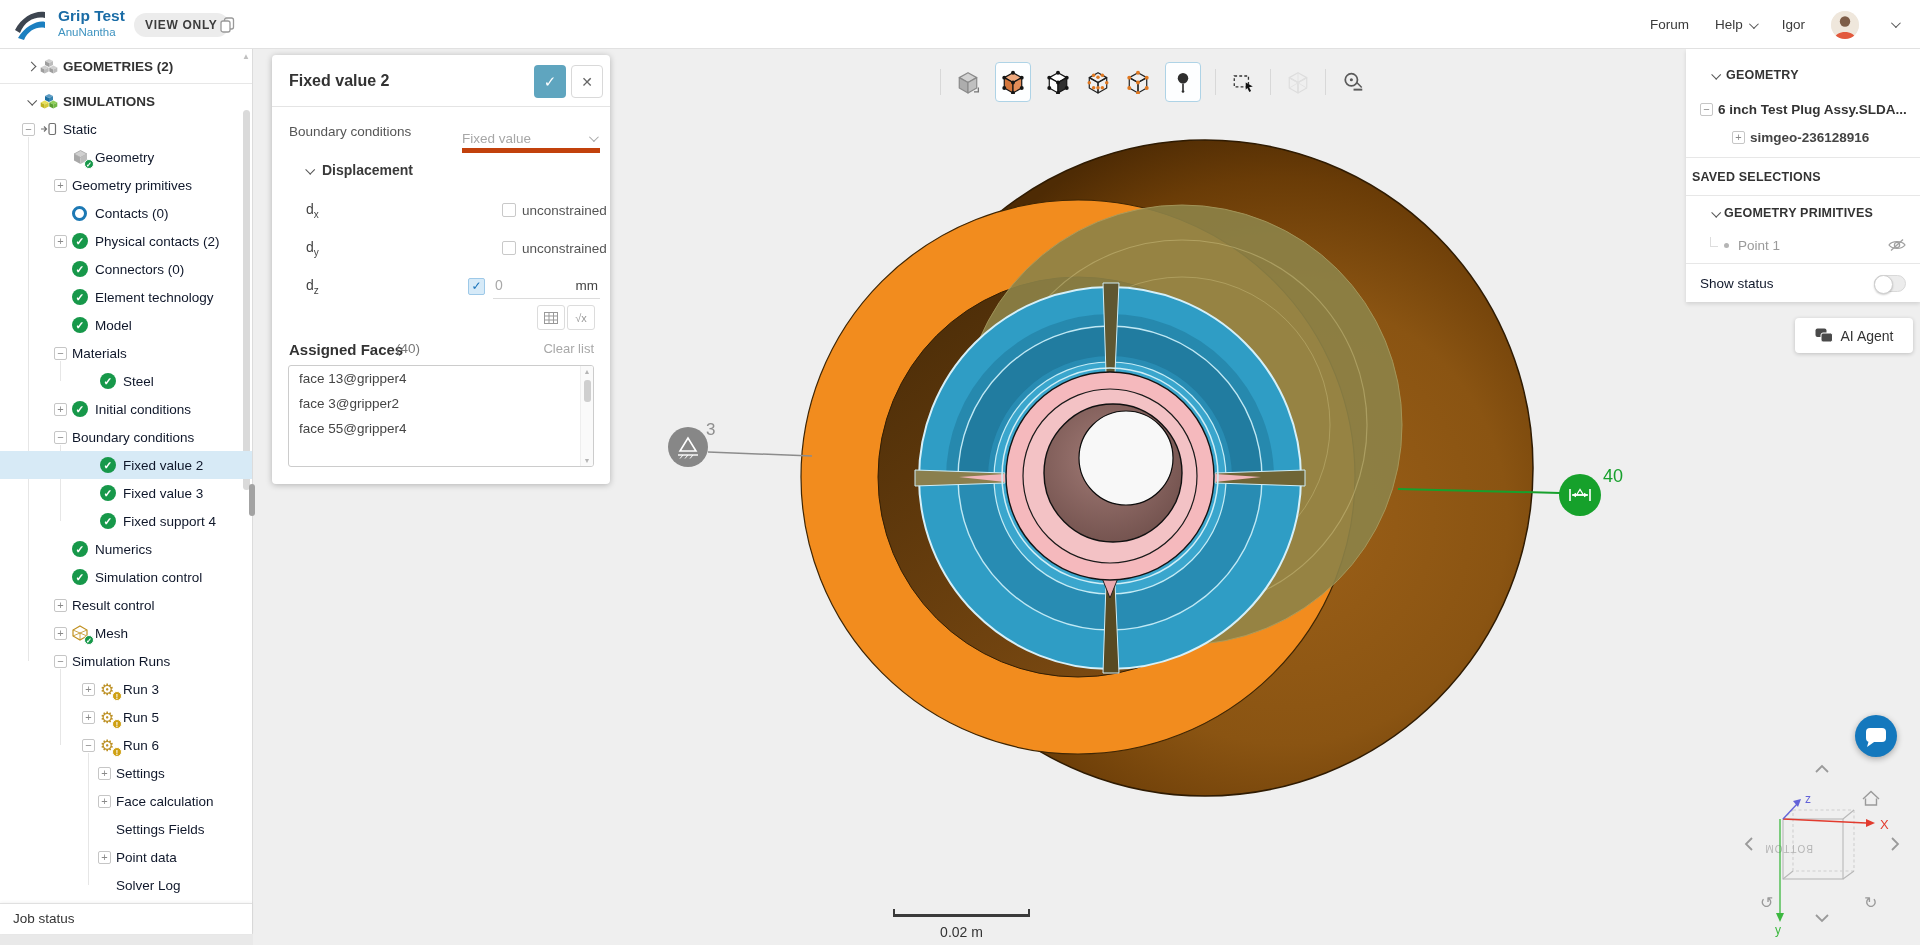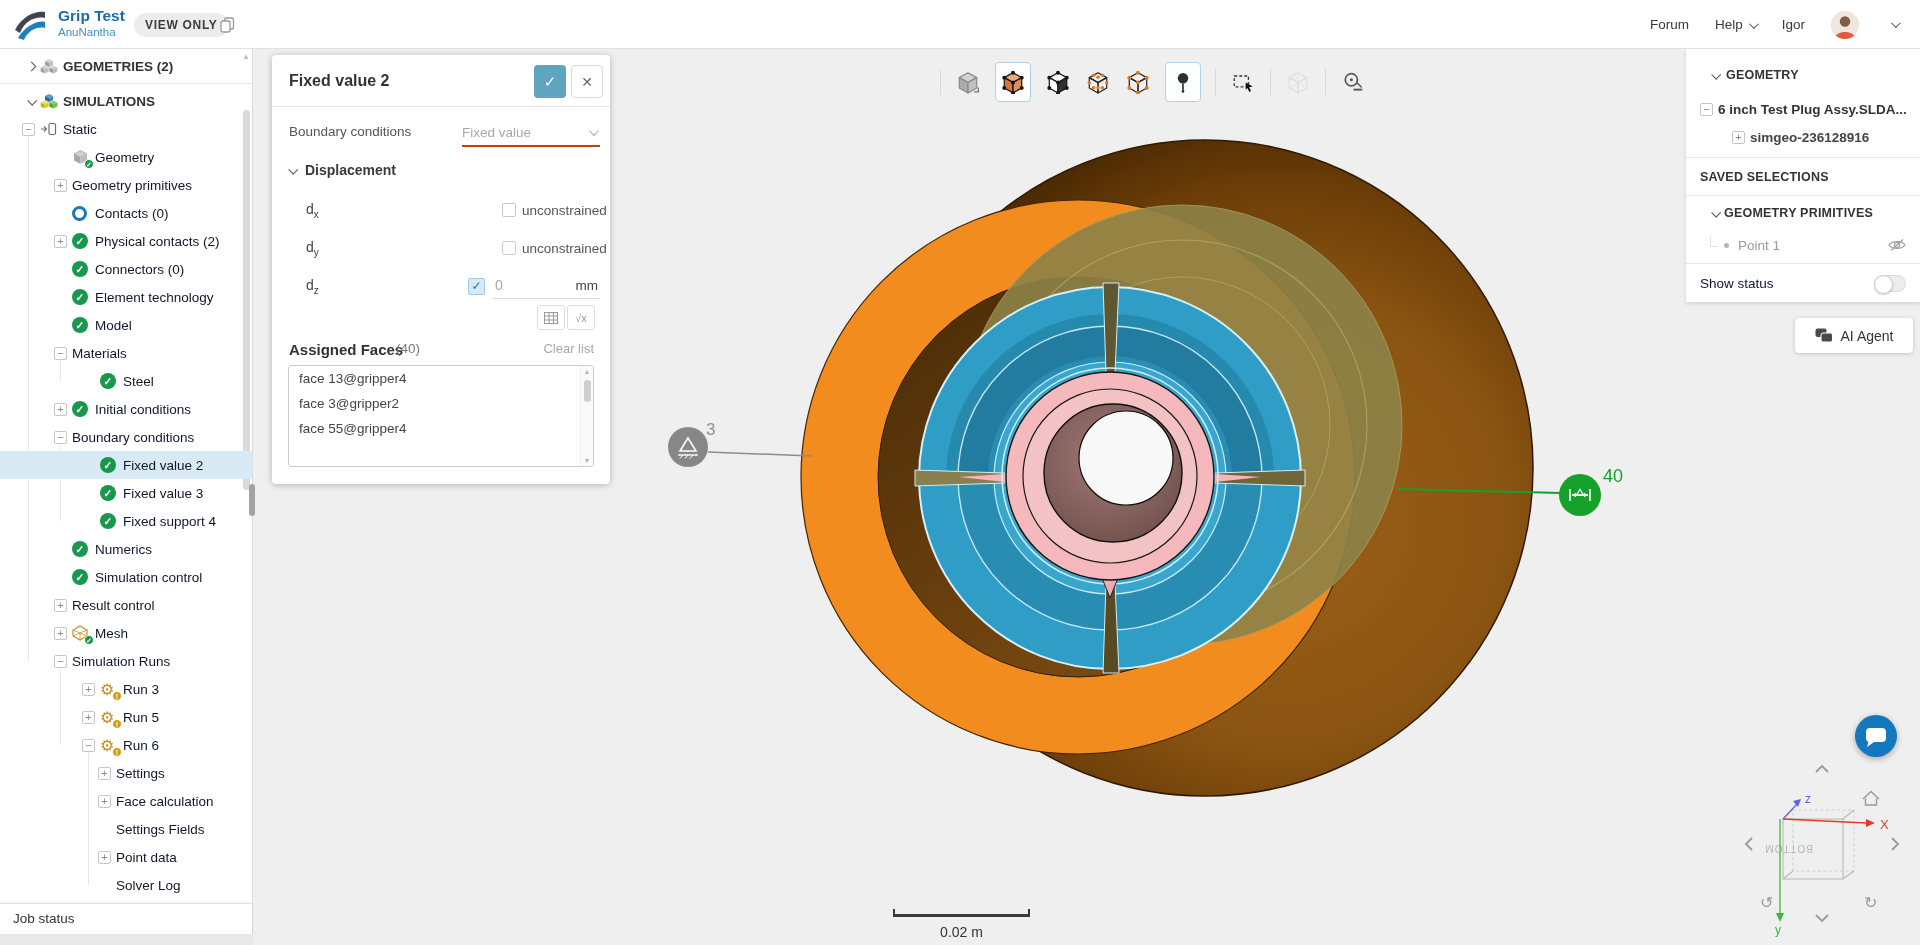--- a/index.html
+++ b/index.html
@@ -99,24 +99,24 @@
   #panel-header { position:relative; height:52px; border-bottom:1px solid #e4e4e4; }
   #panel-title { line-height:52px; padding-left:17px; font-size:16px; font-weight:700; color:#333; }
   #btn-apply { position:absolute; left:262px; top:10px; width:32px; height:33px; background:#5fa5bf;
                border:none; border-radius:4px; color:#fff; font-size:15px; cursor:pointer; }
   #btn-close { position:absolute; left:299px; top:10px; width:32px; height:33px; background:#fff;
                border:1px solid #d9d9d9; border-radius:4px; color:#666; font-size:14px; cursor:pointer; }
   .prow { position:absolute; left:0; width:100%; }
   .plab { font-size:13.5px; color:#555; }
   #bc-row { top:62px; height:30px; }
   #bc-row .plab { position:absolute; left:17px; top:7px; }
-  #bc-select { position:absolute; left:190px; right:10px; top:2px; height:28px; border-bottom:2px solid #c2410c; cursor:pointer; }
+  #bc-select { position:absolute; left:190px; right:10px; top:8px; height:28px; border-bottom:5px solid #c2410c; cursor:pointer; }
   #bc-select span { font-size:13.5px; color:#a7a7a7; line-height:28px; }
   #bc-select .chevdn { border-color:#a7a7a7; position:absolute; right:4px; top:10px; }
-  #disp-head { top:102px; height:26px; display:flex; align-items:center; padding-left:17px; cursor:pointer; }
+  #disp-head { top:102px; height:26px; display:flex; align-items:center; padding-left:34px; cursor:pointer; }
   #disp-head .tchev { margin-right:9px; }
   #disp-head span { font-size:14px; font-weight:700; color:#3a3a3a; }
   .dof-row { height:30px; display:flex; align-items:center; }
   #dx-row { top:140px; } #dy-row { top:178px; } #dz-row { top:216px; }
   .dof-lab { position:absolute; left:34px; font-size:14px; color:#444; }
   .dof-lab sub { font-size:10px; }
   .cb { position:absolute; width:14px; height:14px; border:1px solid #c9c9c9; border-radius:2px; background:#fff; cursor:pointer; }
   .cb.unch { left:230px; }
   .uncon { position:absolute; left:250px; right:10px; text-align:right; font-size:13.5px; color:#555; }
   #dz-cb { left:196px; width:17px; height:17px; background:#d6eaf8; border:1px solid #9ec9e8;
@@ -146,21 +146,21 @@
             box-shadow:0 2px 4px rgba(0,0,0,.12); z-index:25; }
   .rrow { position:absolute; left:0; width:100%; display:flex; align-items:center; }
   .rdiv { position:absolute; left:0; width:100%; border-top:1px solid #e7e7e7; }
   .rhead { font-size:12.5px; font-weight:700; color:#333; letter-spacing:.2px; }
   #r-geom { top:12px; height:28px; padding-left:20px; } 
   #r-geom .tchevwrap { margin-right:2px; }
   #r-item1 { top:46px; height:28px; padding-left:14px; }
   #r-item1 .tlabel { font-weight:600; color:#333; }
   #r-item2 { top:74px; height:28px; padding-left:46px; }
   #r-item2 .tlabel { font-weight:600; color:#444; }
-  #r-saved { top:114px; height:28px; padding-left:14px; }
+  #r-saved { top:114px; height:28px; padding-left:6px; }
   #r-prims { top:150px; height:28px; padding-left:20px; }
   #r-point { top:182px; height:28px; padding-left:24px; }
   .lcorner { width:8px; height:10px; border-left:1px solid #ddd; border-bottom:1px solid #ddd; margin-right:6px; margin-top:-6px; }
   .bullet { width:5px; height:5px; border-radius:50%; background:#b5b5b5; margin-right:9px; }
   #r-point .tlabel { color:#9a9a9a; }
   #r-eye { position:absolute; right:14px; top:7px; cursor:pointer; }
   #r-show { top:216px; height:37px; padding-left:14px; }
   .toggle { position:absolute; right:14px; width:32px; height:17px; border-radius:9px; background:#ececec;
             border:1px solid #d9d9d9; cursor:pointer; }
   .toggle::after { content:""; position:absolute; left:-1px; top:-1px; width:17px; height:17px; border-radius:50%;

